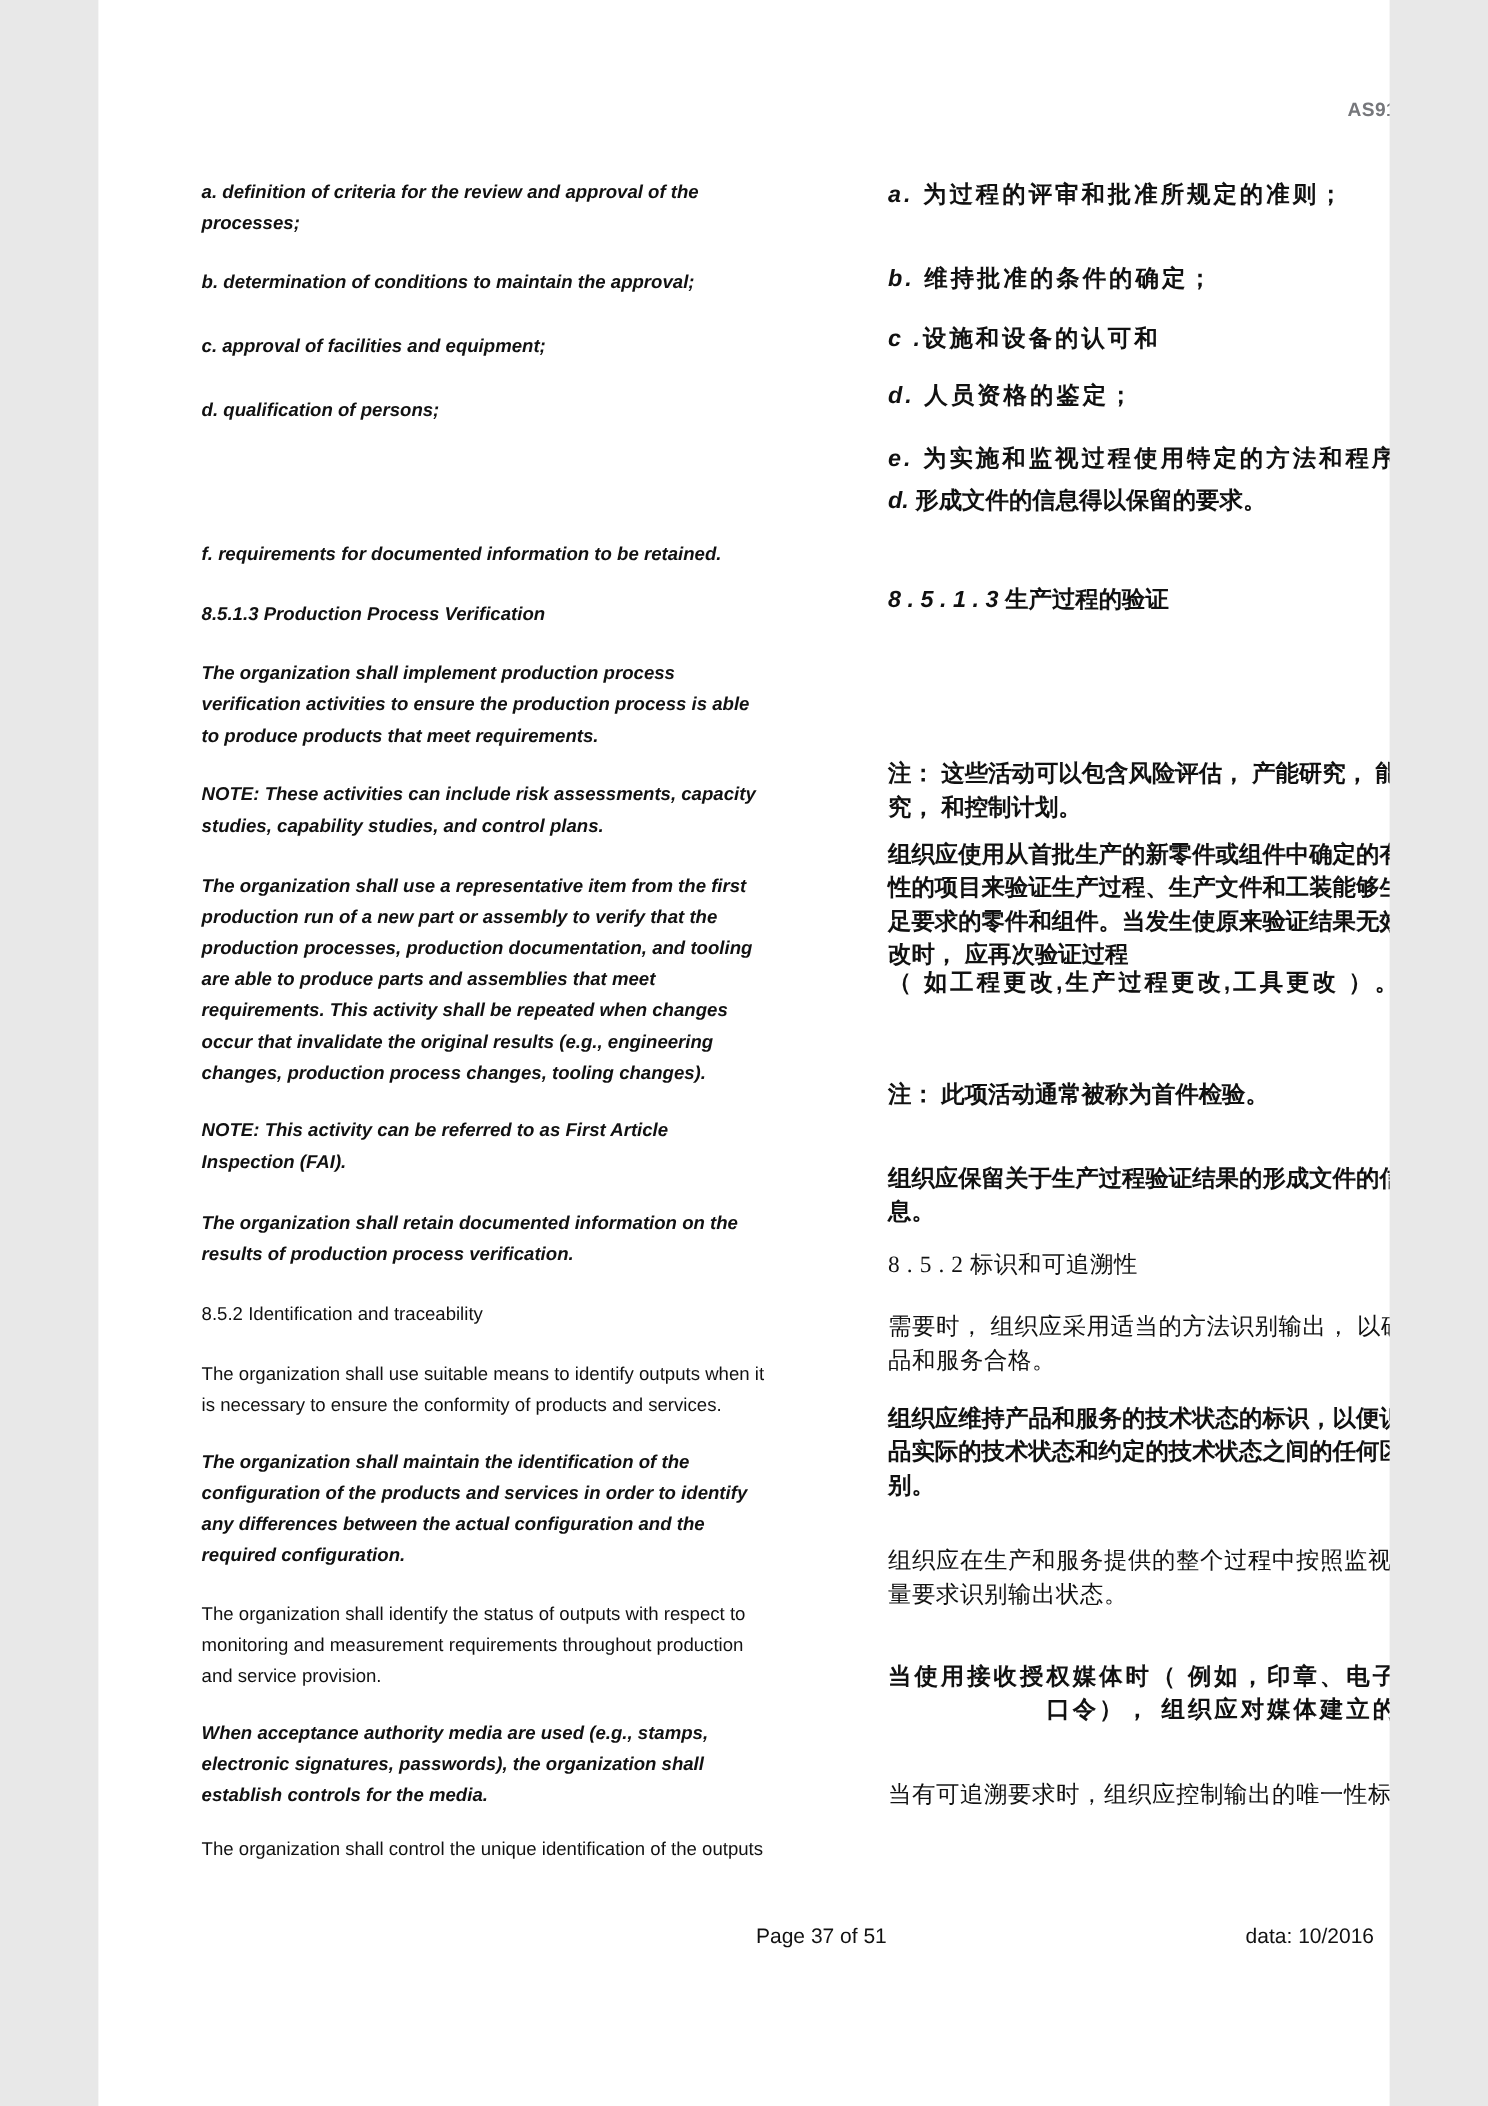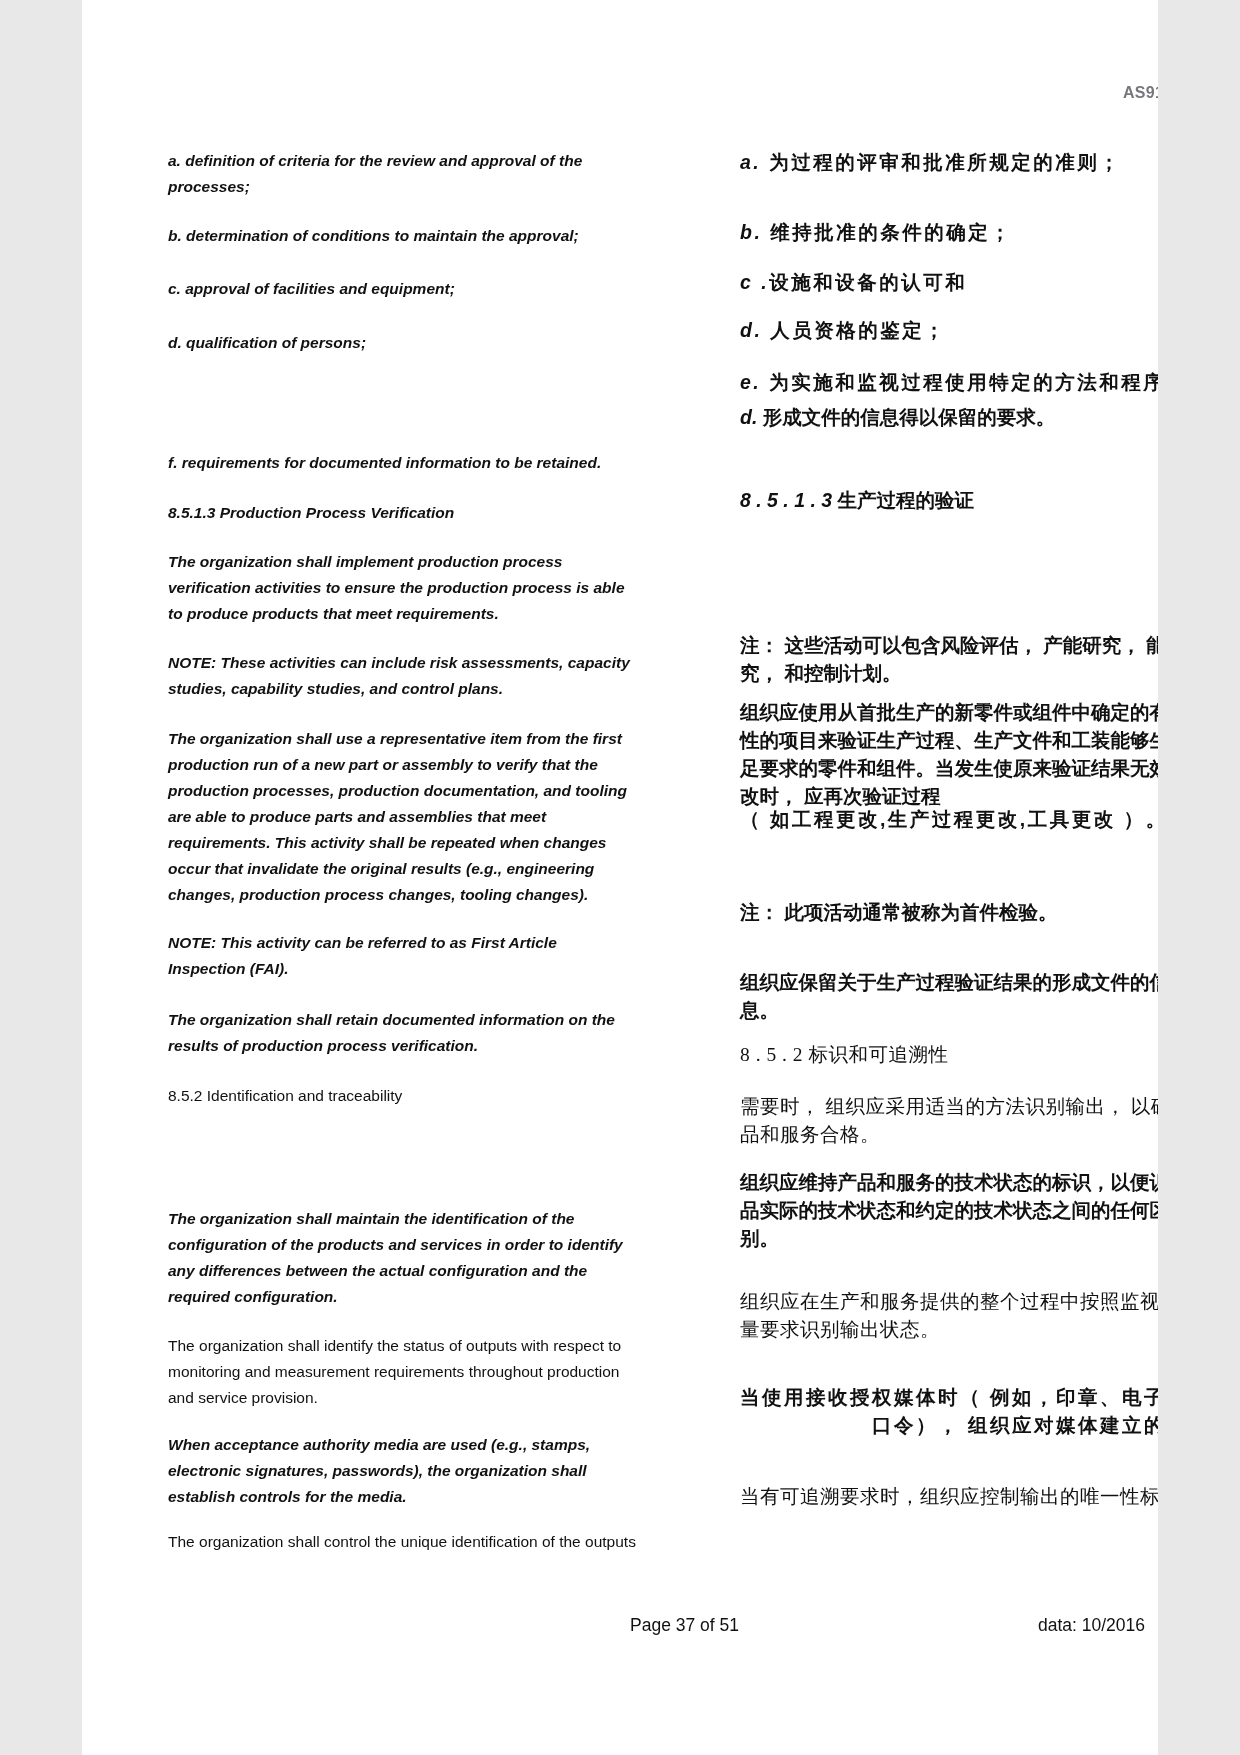--- a/index.html
+++ b/index.html
@@ -34,21 +34,20 @@
   .doc-code {
     position:absolute; left:1041px; top:84px;
     font-size:16px; font-weight:bold;
     color:#76777b;
     letter-spacing:0.3px;
   }
   .footer-item {
     position:absolute; top:1600px;
     font-size:17.5px; line-height:26px;
     color:#111111;
-    margin-top:12px;
   }
   .footer-page { left:548px; }
   .footer-date { left:956px; }
 </style>
 </head>
 <body>
 
 <div class="page">
 
   <div class="doc-code">AS9100D</div>
@@ -70,20 +69,22 @@
 production processes, production documentation, and tooling
 are able to produce parts and assemblies that meet
 requirements. This activity shall be repeated when changes
 occur that invalidate the original results (e.g., engineering
 changes, production process changes, tooling changes).</div>
   <div class="en bi" style="top:930px">NOTE: This activity can be referred to as First Article
 Inspection (FAI).</div>
   <div class="en bi" style="top:1007px">The organization shall retain documented information on the
 results of production process verification.</div>
   <div class="en" style="top:1083px">8.5.2 Identification and traceability</div>
+  <div class="en" style="top:1133px">The organization shall use suitable means to identify outputs when it
+is necessary to ensure the conformity of products and services.</div>
   <div class="en bi" style="top:1206px">The organization shall maintain the identification of the
 configuration of the products and services in order to identify
 any differences between the actual configuration and the
 required configuration.</div>
   <div class="en" style="top:1333px">The organization shall identify the status of outputs with respect to
 monitoring and measurement requirements throughout production
 and service provision.</div>
   <div class="en bi" style="top:1432px">When acceptance authority media are used (e.g., stamps,
 electronic signatures, passwords), the organization shall
 establish controls for the media.</div>

